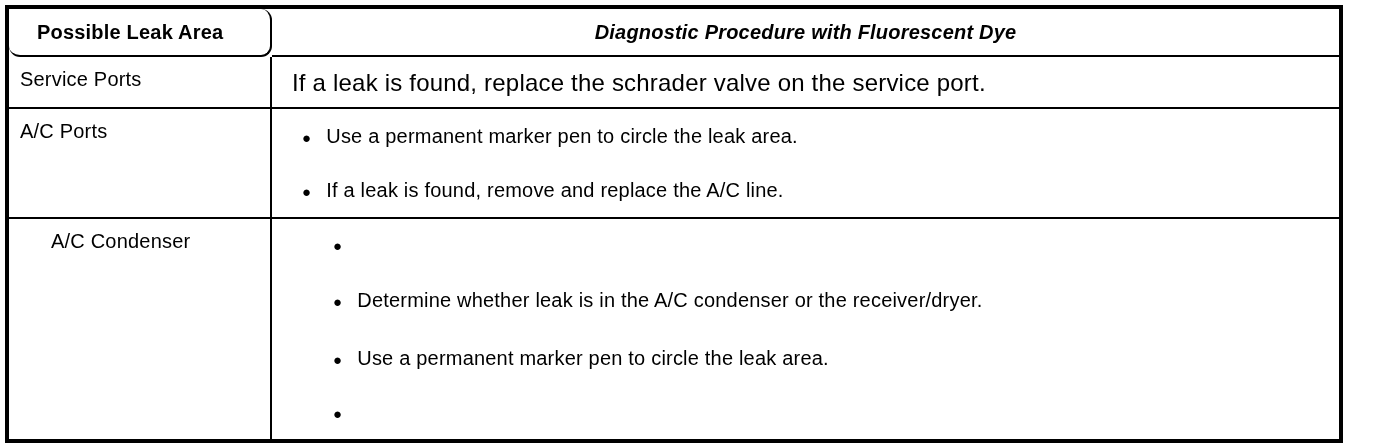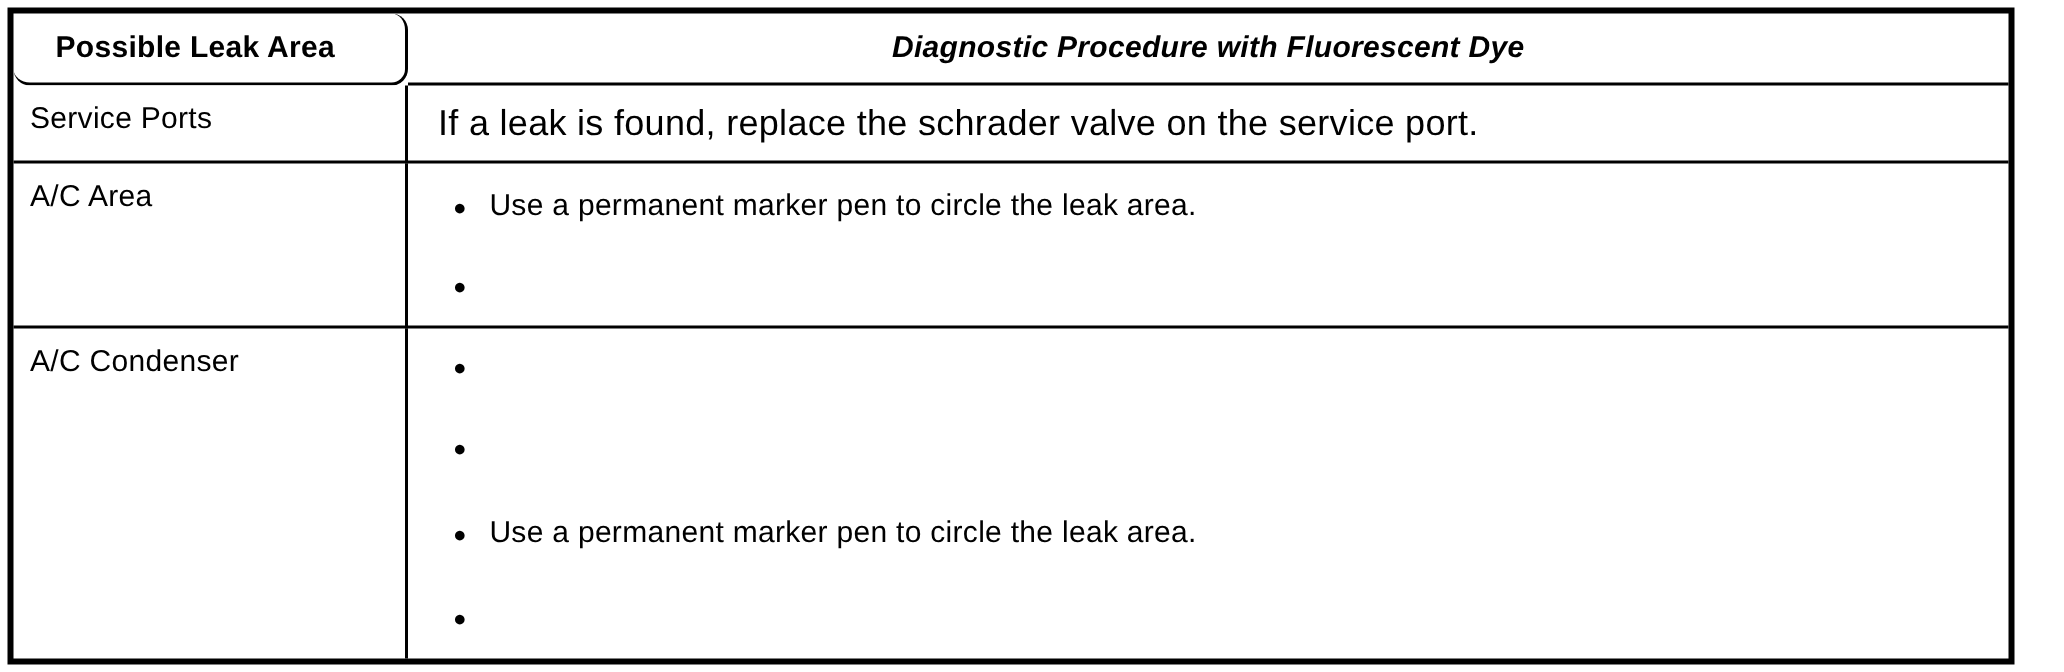--- a/index.html
+++ b/index.html
@@ -32,21 +32,21 @@
     grid-template-columns: 263px 1fr;
     grid-template-rows: 48px 52px 110px 1fr;
   }
   .cell {
     box-sizing: border-box;
     border-right: 2px solid #000000;
     border-bottom: 2px solid #000000;
     overflow: hidden;
   }
   .cell.last-col { border-right: none; }
-  .cell.last-row { border-bottom: none; }
+  .cell.last-row { border-bottom: none; margin-left: 31px; }
 
   .header-cell {
     display: flex;
     align-items: center;
     font-size: 20px;
     font-weight: bold;
     letter-spacing: 0.2px;
     white-space: nowrap;
   }
   .header-area { justify-content: flex-start; padding-left: 28px; border-radius: 11px; }
@@ -94,41 +94,43 @@
   <div class="doc-table">
 
     <div class="cell header-cell header-area">Possible Leak Area</div>
     <div class="cell header-cell header-proc last-col">Diagnostic Procedure with Fluorescent Dye</div>
 
     <div class="cell area-cell">Service Ports</div>
     <div class="cell last-col">
       <div class="proc-plain">If a leak is found, replace the schrader valve on the service port.</div>
     </div>
 
-    <div class="cell area-cell">A/C Area</div>
+    <div class="cell area-cell">A/C Ports</div>
     <div class="cell last-col">
       <div class="bullet-list">
         <div class="bullet-item">
           <span class="bullet-glyph">●</span>
           <span>Use a permanent marker pen to circle the leak area.</span>
         </div>
         <div class="bullet-item">
           <span class="bullet-glyph">●</span>
+          <span>If a leak is found, remove and replace the A/C line.</span>
         </div>
       </div>
     </div>
 
     <div class="cell area-cell last-row">A/C Condenser</div>
     <div class="cell last-col last-row">
       <div class="bullet-list">
         <div class="bullet-item">
           <span class="bullet-glyph">●</span>
         </div>
         <div class="bullet-item">
           <span class="bullet-glyph">●</span>
+          <span>Determine whether leak is in the A/C condenser or the receiver/dryer.</span>
         </div>
         <div class="bullet-item">
           <span class="bullet-glyph">●</span>
           <span>Use a permanent marker pen to circle the leak area.</span>
         </div>
         <div class="bullet-item">
           <span class="bullet-glyph">●</span>
         </div>
       </div>
     </div>

